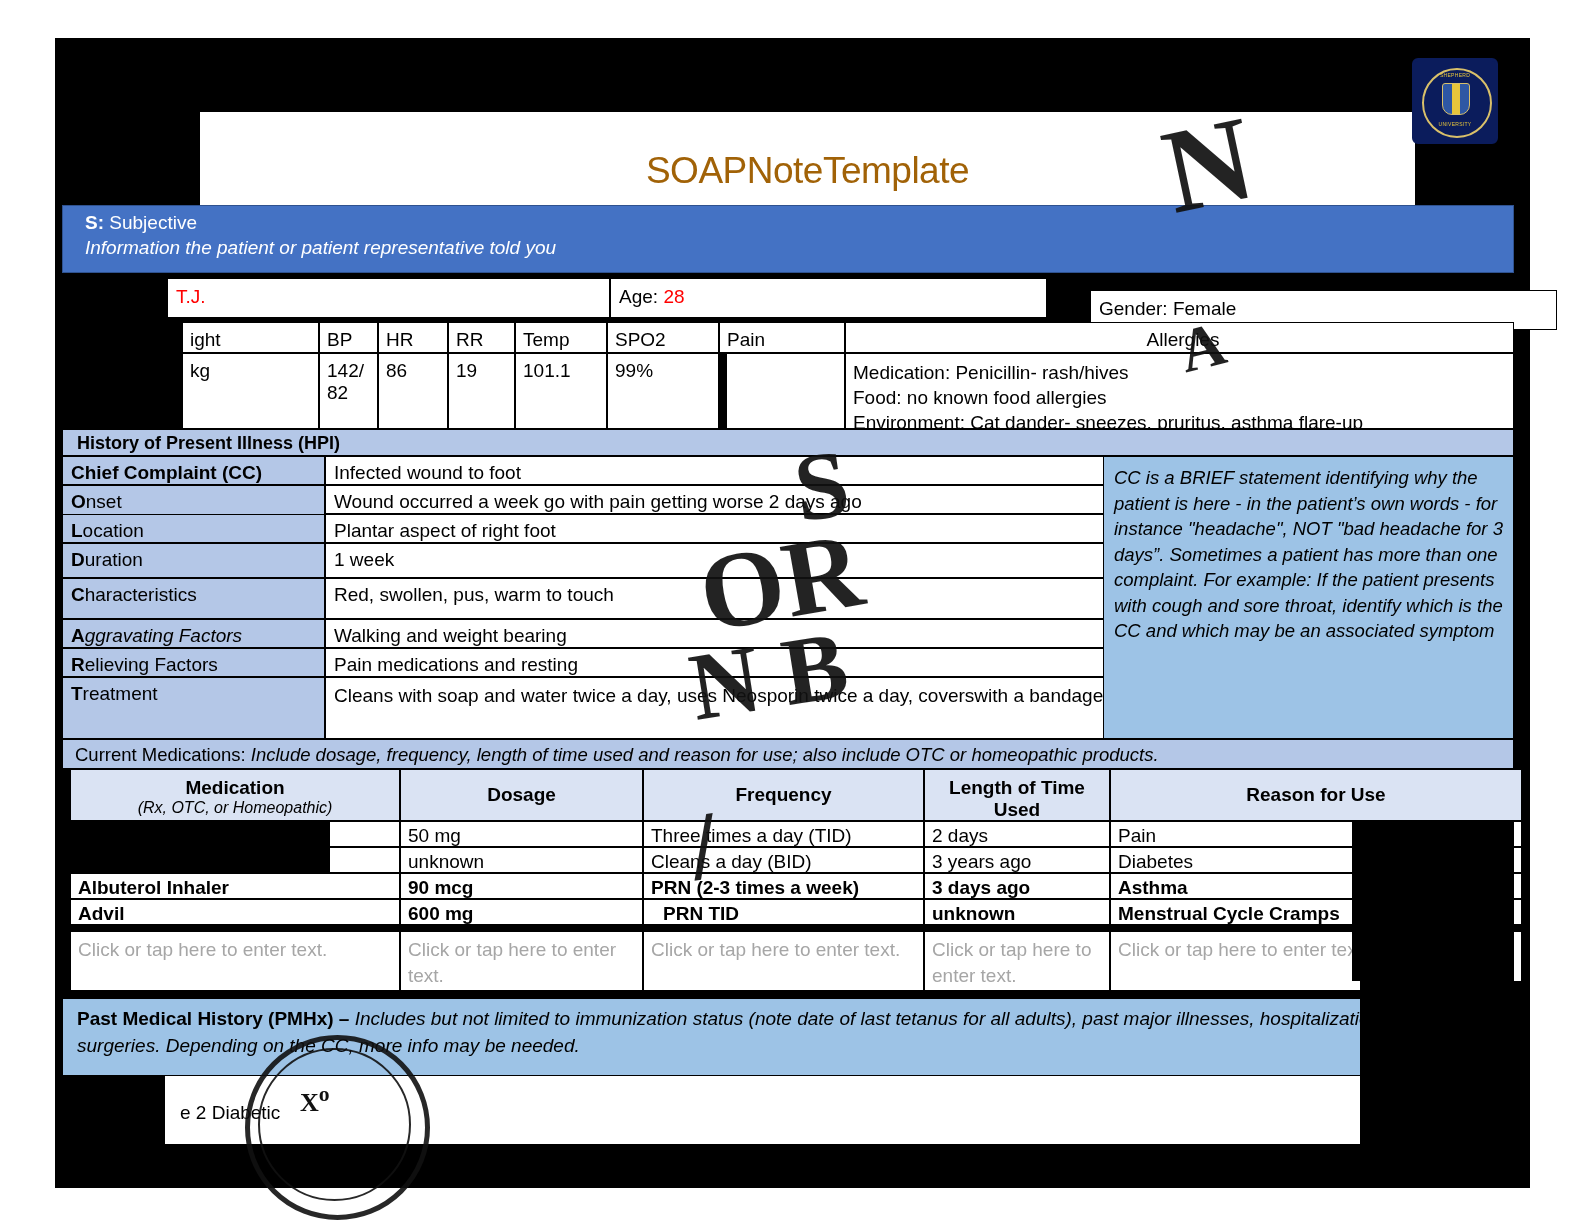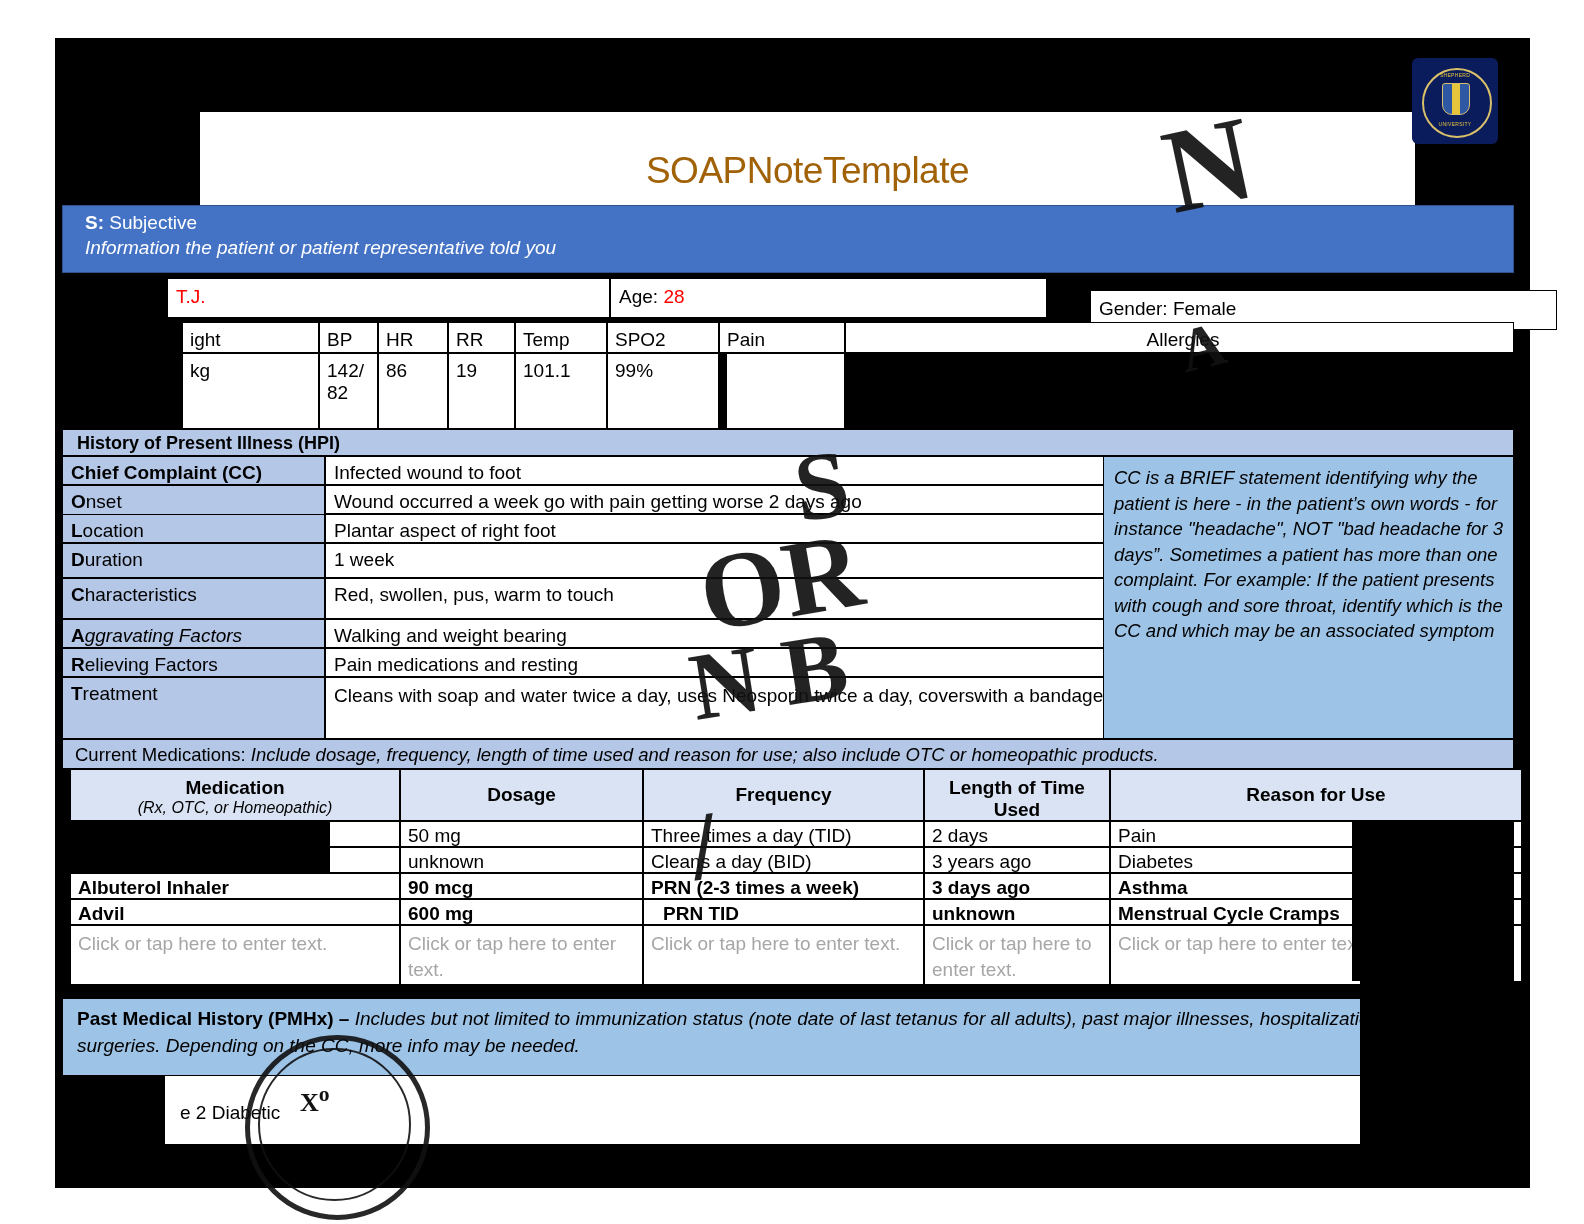--- a/index.html
+++ b/index.html
@@ -402,20 +402,25 @@
       <span>Allergies</span>
     </div>
 
     <div class="cell val v-ht">kg</div>
     <div class="cell val v-bp">142/ 82</div>
     <div class="cell val v-hr">86</div>
     <div class="cell val v-rr">19</div>
     <div class="cell val v-temp">101.1</div>
     <div class="cell val v-spo">99%</div>
     <div class="cell val v-pain-val"></div>
+    <div class="cell val v-all-val">
+      <div>Medication: Penicillin- rash/hives</div>
+      <div>Food: no known food allergies</div>
+      <div>Environment: Cat dander- sneezes, pruritus, asthma flare-up</div>
+    </div>
   </div>
 
   <div class="hpi-head">History of Present Illness (HPI)</div>
 
   <div class="hpi">
     <div class="hpi-row" style="height:29px;">
       <div class="hpi-label" style="height:29px;top:0;font-weight:bold;">Chief Complaint (CC)</div>
       <div class="hpi-value" style="height:29px;top:0;">Infected wound to foot</div>
     </div>
     <div class="hpi-row" style="height:29px;">
@@ -481,21 +486,21 @@
       <div class="med-cell mc4" style="height:26px;top:0;">3 years ago</div>
       <div class="med-cell mc5" style="height:26px;top:0;">Diabetes</div>
     </div>
     <div class="med-row" style="height:26px;">
       <div class="med-cell mc1 bold" style="height:26px;top:0;">Albuterol Inhaler</div>
       <div class="med-cell mc2 bold" style="height:26px;top:0;">90 mcg</div>
       <div class="med-cell mc3 bold" style="height:26px;top:0;">PRN (2-3 times a week)</div>
       <div class="med-cell mc4 bold" style="height:26px;top:0;">3 days ago</div>
       <div class="med-cell mc5 bold" style="height:26px;top:0;">Asthma</div>
     </div>
-    <div class="med-row" style="height:26px;">
+    <div class="med-row" style="height:32px;">
       <div class="med-cell mc1 bold" style="height:26px;top:0;">Advil</div>
       <div class="med-cell mc2 bold" style="height:26px;top:0;">600 mg</div>
       <div class="med-cell mc3 bold" style="height:26px;top:0;padding-left:19px;">PRN TID</div>
       <div class="med-cell mc4 bold" style="height:26px;top:0;">unknown</div>
       <div class="med-cell mc5 bold" style="height:26px;top:0;">Menstrual Cycle Cramps</div>
     </div>
     <div class="med-row" style="height:60px;">
       <div class="med-cell mc1 placeholder" style="height:60px;top:0;line-height:26px;padding-top:5px;">Click or tap here to enter text.</div>
       <div class="med-cell mc2 placeholder" style="height:60px;top:0;line-height:26px;padding-top:5px;">Click or tap here to enter text.</div>
       <div class="med-cell mc3 placeholder" style="height:60px;top:0;line-height:26px;padding-top:5px;">Click or tap here to enter text.</div>

